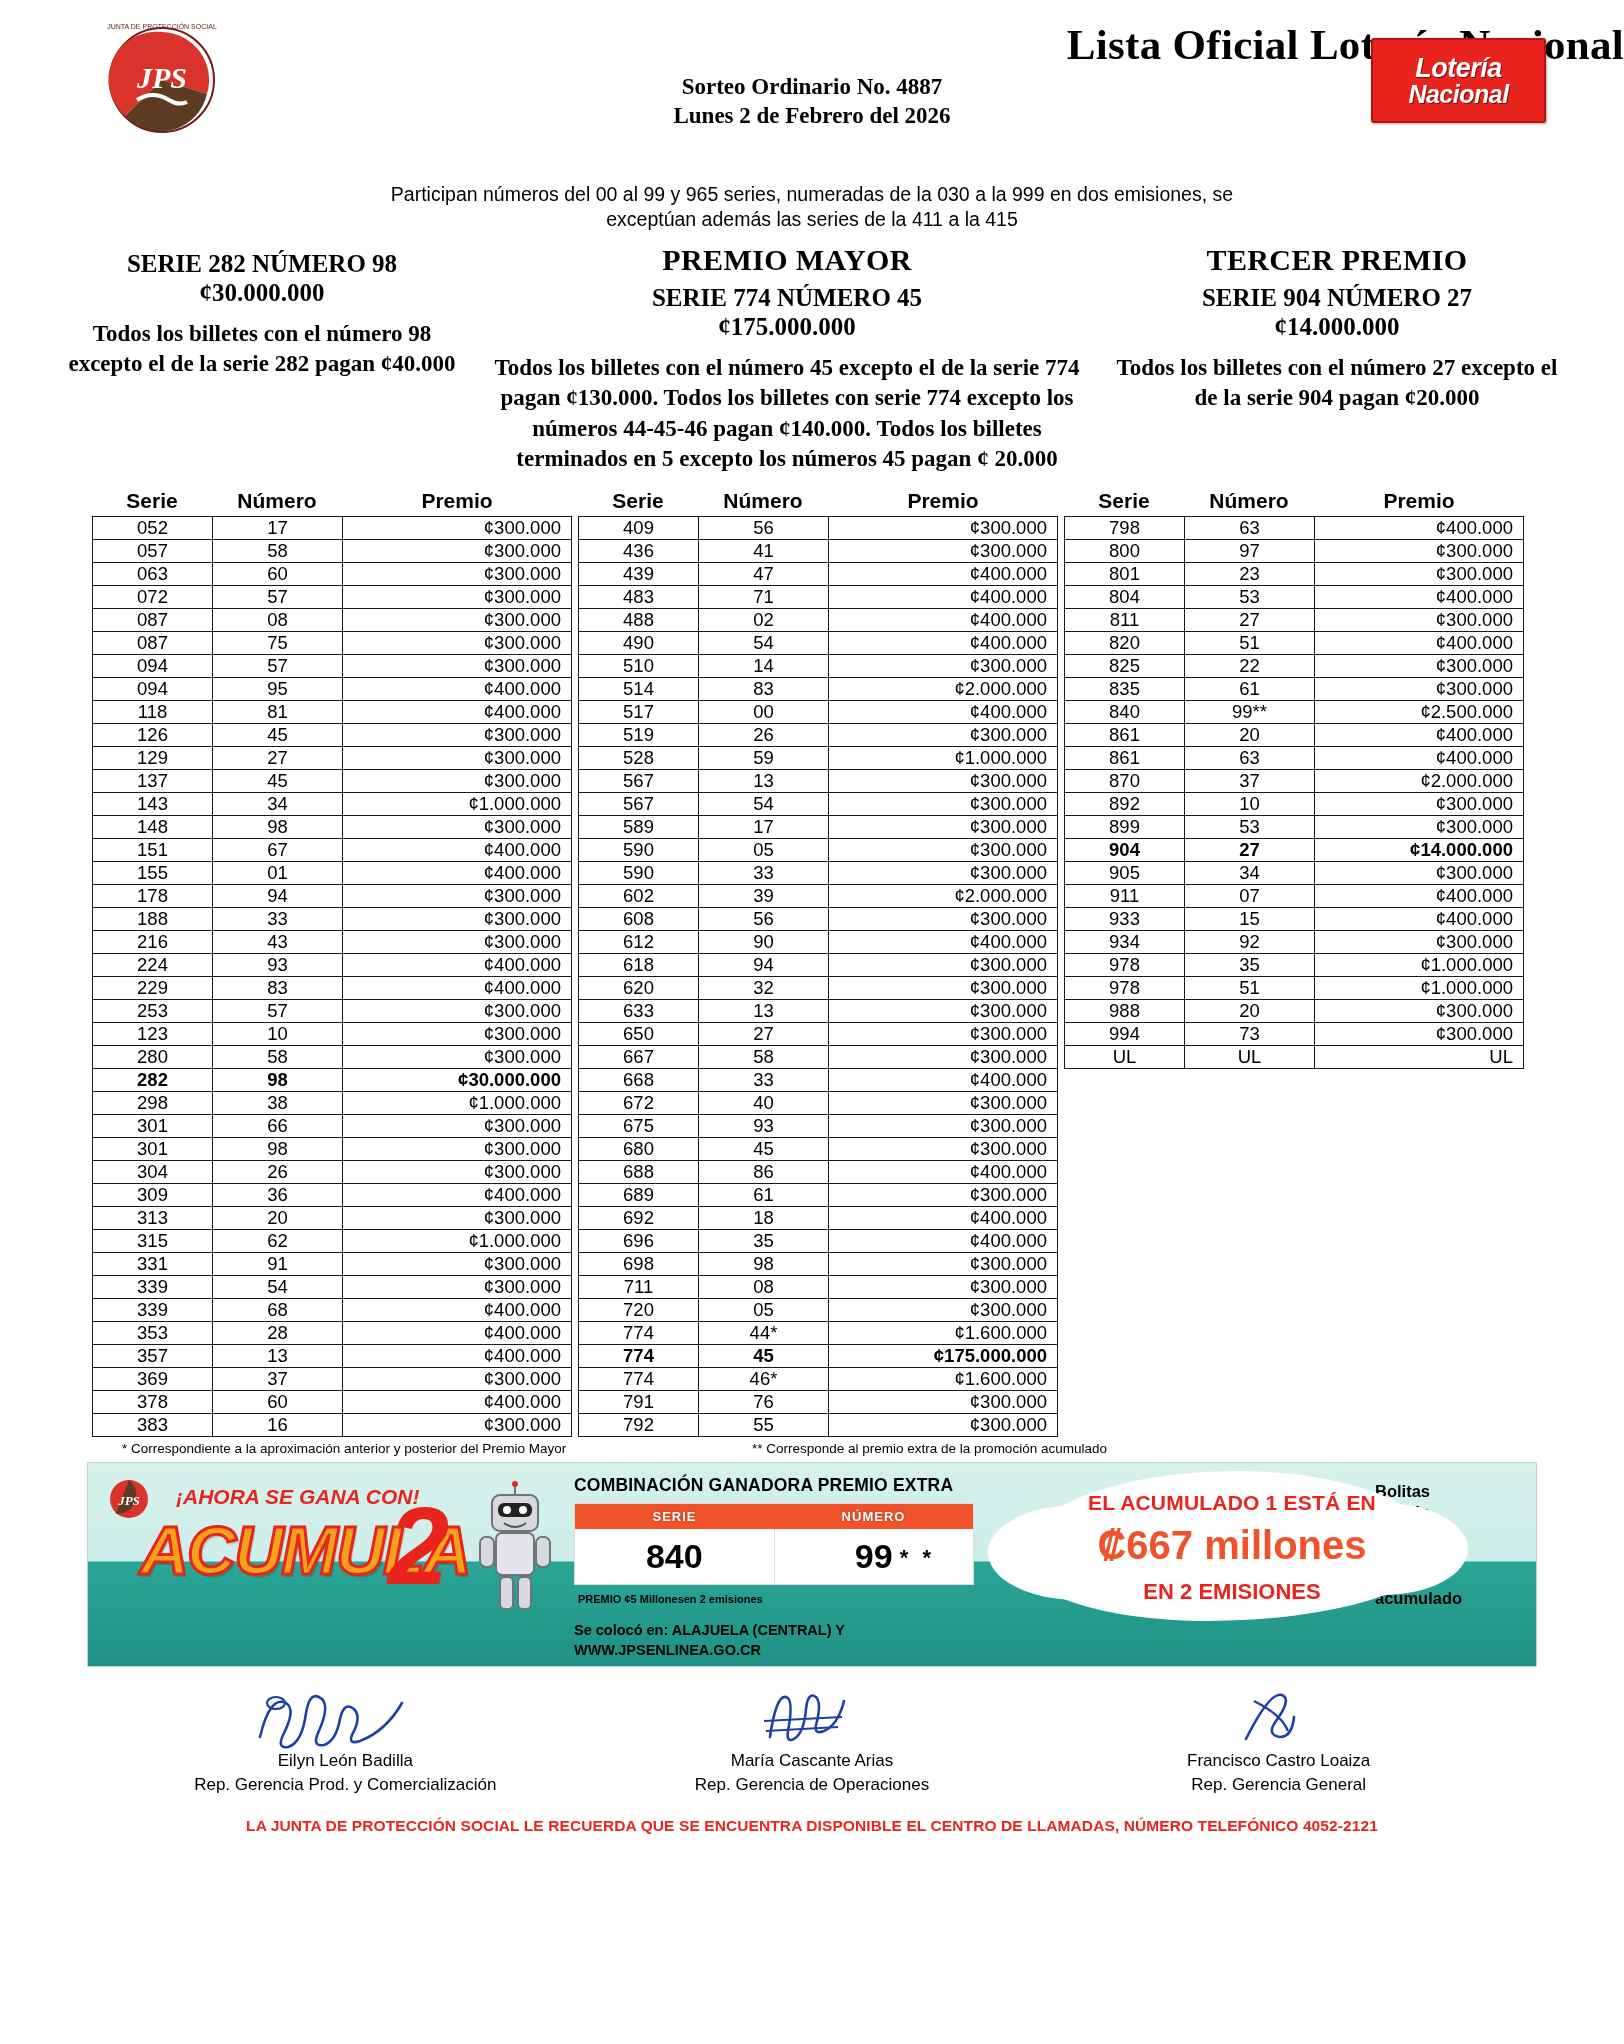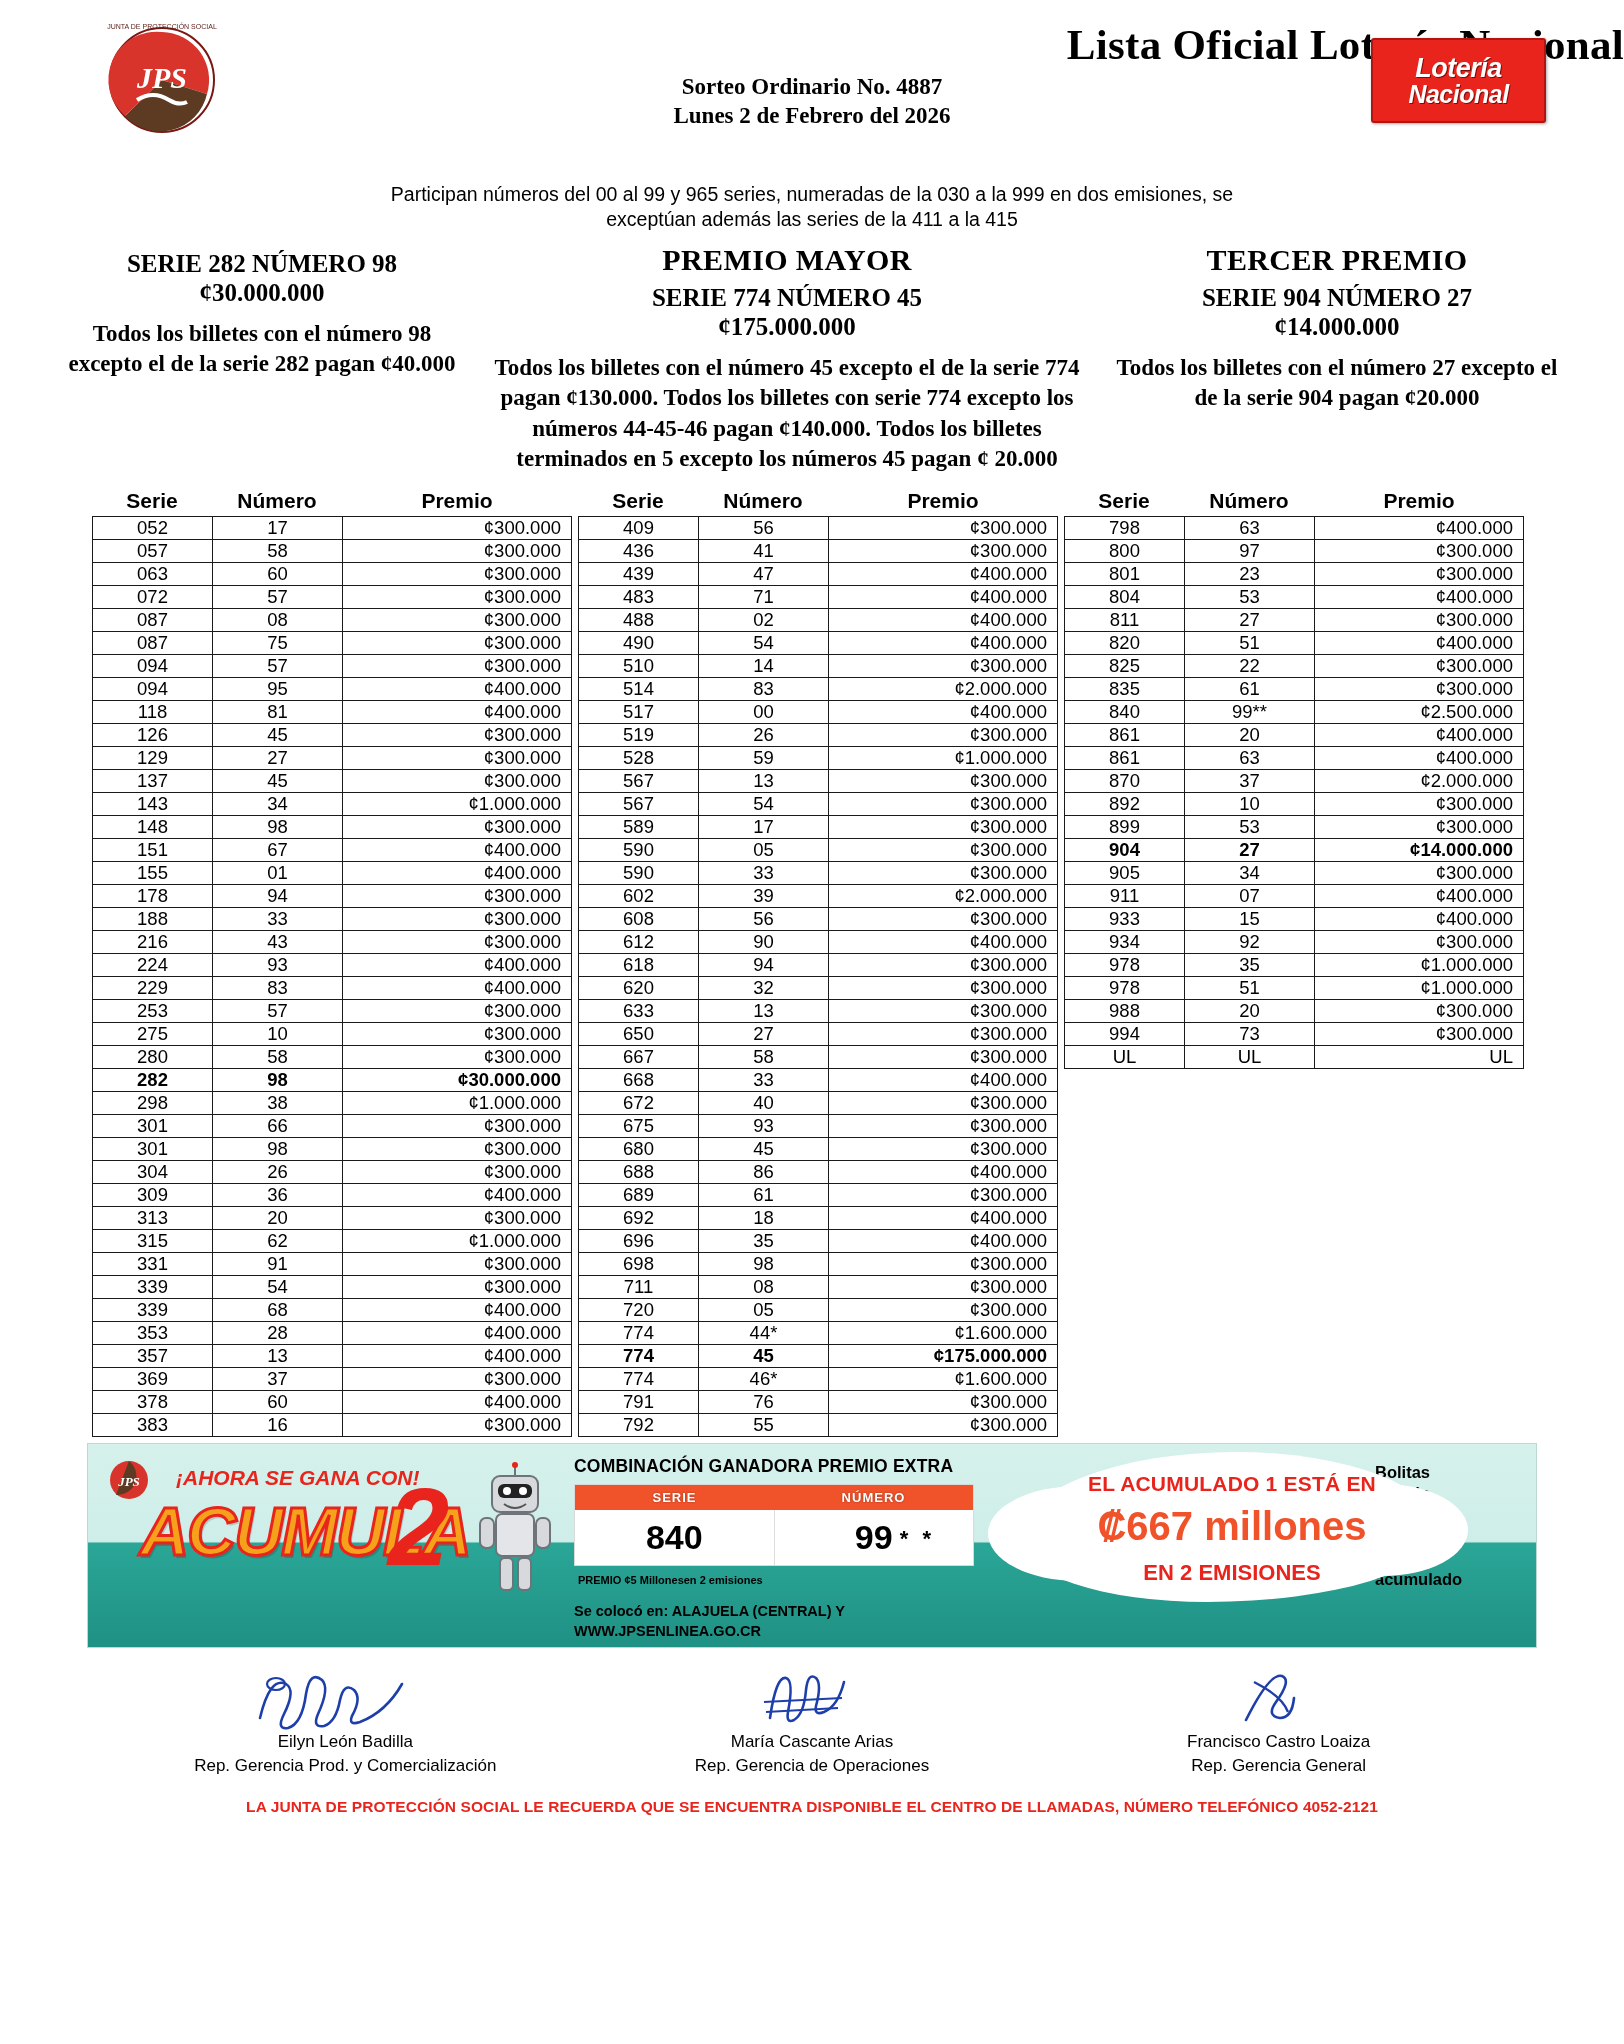--- a/index.html
+++ b/index.html
@@ -379,21 +379,21 @@
               <td class="serie">229</td>
               <td class="num">83</td>
               <td class="prem">¢400.000</td>
             </tr>
             <tr>
               <td class="serie">253</td>
               <td class="num">57</td>
               <td class="prem">¢300.000</td>
             </tr>
             <tr>
-              <td class="serie">275</td>
+              <td class="serie">123</td>
               <td class="num">10</td>
               <td class="prem">¢300.000</td>
             </tr>
             <tr>
               <td class="serie">280</td>
               <td class="num">58</td>
               <td class="prem">¢300.000</td>
             </tr>
             <tr class="hl">
               <td class="serie">282</td>
@@ -817,20 +817,24 @@
             <tr>
               <td class="serie">UL</td>
               <td class="num">UL</td>
               <td class="prem">UL</td>
             </tr>
           </tbody>
         </table>
     </div>
   </div>
 
+  <div class="footnotes">
+    <div class="fa">* Correspondiente a la aproximación anterior y posterior del Premio Mayor</div>
+    <div class="fb">** Corresponde al premio extra de la promoción acumulado</div>
+  </div>
 
   <div class="promo">
     <div class="promo-a">
       <div class="mini-jps">
         <svg width="46" height="44" viewBox="0 0 46 44">
           <circle cx="23" cy="22" r="19" fill="#d8342c"></circle>
           <path d="M23 3 A19 19 0 0 1 10 37 Z" fill="#5c3b22"></path>
           <text x="23" y="28" font-family="Liberation Serif, serif" font-size="13" font-weight="bold" fill="#fff" text-anchor="middle" font-style="italic">JPS</text>
         </svg>
       </div>

